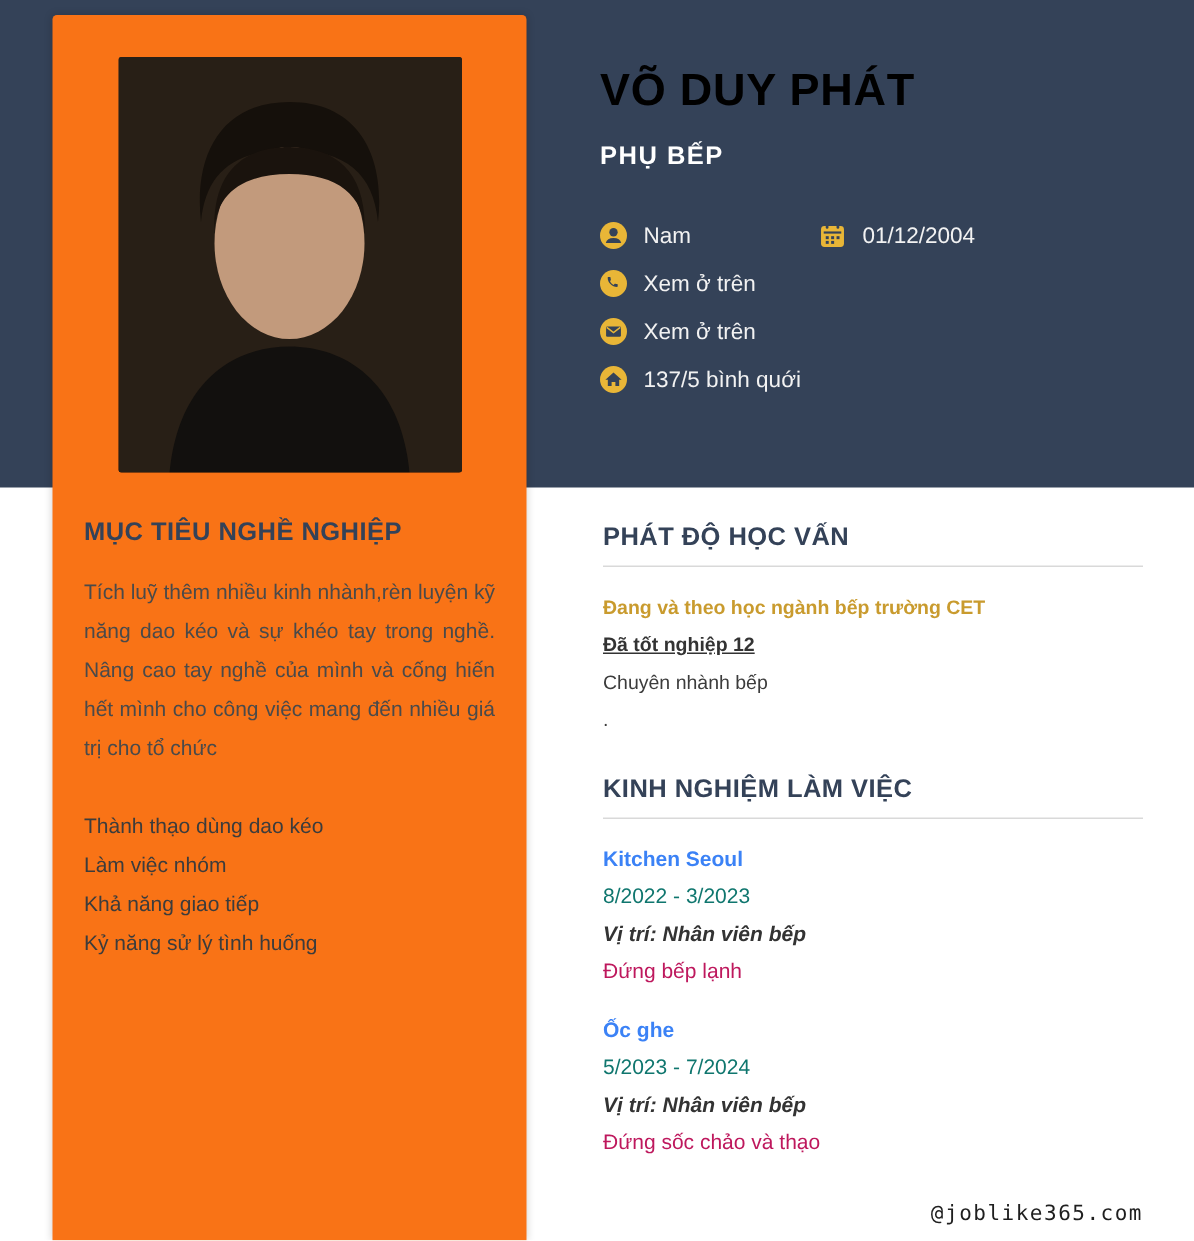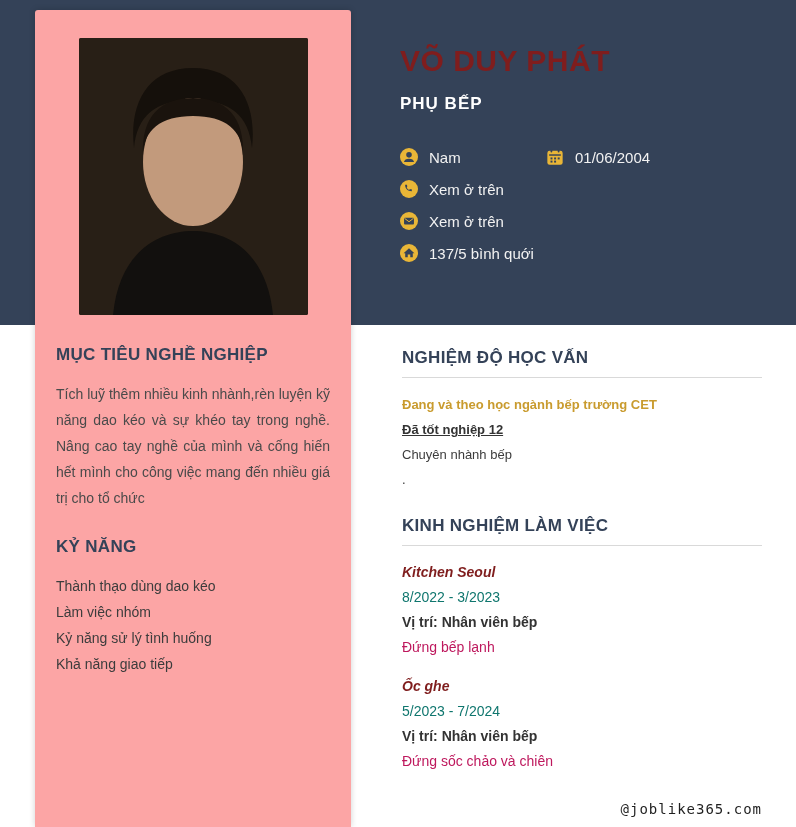--- a/index.html
+++ b/index.html
@@ -21,21 +21,21 @@
     height: 325px;
     background: #344258;
   }
 
   
   .left-card {
     position: absolute;
     top: 10px; left: 35px;
     width: 316px;
     height: 817px;
-    background: #fca5a5;
+    background: #f97316;
     border-radius: 3px 3px 0 0;
     box-shadow: 0 0 6px rgba(0,0,0,0.18);
   }
   .photo {
     margin: 28px auto 0 auto;
     width: 229px;
     height: 277px;
     background: linear-gradient(160deg, #35291e 0%, #241b13 55%, #171009 100%);
     border-radius: 2px;
     overflow: hidden;
@@ -66,21 +66,21 @@
 
   
   .header-right {
     position: absolute;
     top: 44px;
     left: 400px;
     width: 370px;
     color: #f2f2f2;
   }
   .person-name {
-    color: #7f1d1d;
+    color: #000000;
     font-size: 30px;
     font-weight: bold;
     letter-spacing: 0.5px;
   }
   .person-title {
     margin-top: 16px;
     color: #ffffff;
     font-size: 17px;
     font-weight: bold;
     letter-spacing: 1px;
@@ -109,23 +109,23 @@
     border-bottom: 1px solid #d9d9d9;
     margin-bottom: 14px;
   }
   .edu-line { font-size: 13px; line-height: 25px; color: #3c3c3c; }
   .gold-text { color: #c99b2e; font-weight: bold; }
   .bold-text { font-weight: bold; color: #333333; text-decoration: underline; }
 
   .experience-section { margin-top: 24px; }
   .job { margin-top: 2px; margin-bottom: 14px; }
   .job-line { font-size: 14px; line-height: 25px; }
-  .job .company { color: #7f1d1d; font-weight: bold; font-style: italic; }
+  .job .company { color: #3b82f6; font-weight: bold; }
   .job .period { color: #0f766e; }
-  .job .position { font-weight: bold; color: #333333; }
+  .job .position { font-weight: bold; color: #333333; font-style: italic; }
   .job .desc { color: #be185d; }
 
   .watermark {
     position: absolute;
     right: 34px;
     bottom: 10px;
     font-family: "DejaVu Sans Mono", "Liberation Mono", monospace;
     font-size: 14px;
     color: #1f1f1f;
     letter-spacing: 1px;
@@ -147,26 +147,25 @@
         <ellipse cx="114" cy="124" rx="50" ry="64" fill="#c29a7c"></ellipse>
         <path d="M64 118 c-2 -40 18 -58 50 -58 c32 0 52 18 50 58 c0 -26 -18 -40 -50 -40 c-32 0 -50 14 -50 40 z" fill="#1a130d"></path>
         <path d="M34 277 c6 -62 44 -84 80 -84 c36 0 74 22 80 84 z" fill="#12100e"></path>
       </svg>
     </div>
 
     <div class="left-body">
       <h2 class="section-heading">MỤC TIÊU NGHỀ NGHIỆP</h2>
       <p class="objective-text">Tích luỹ thêm nhiều kinh nhành,rèn luyện kỹ năng dao kéo và sự khéo tay trong nghề. Nâng cao tay nghề của mình và cống hiến hết mình cho công việc mang đến nhiều giá trị cho tổ chức</p>
 
-      <h2 class="section-heading">KỶ NĂNG</h2>
       <ul class="skills-list">
         <li>Thành thạo dùng dao kéo</li>
         <li>Làm việc nhóm</li>
+        <li>Khả năng giao tiếp</li>
         <li>Kỷ năng sử lý tình huống</li>
-        <li>Khả năng giao tiếp</li>
       </ul>
     </div>
   </div>
 
   <div class="header-right">
     <h1 class="person-name">VÕ DUY PHÁT</h1>
     <div class="person-title">PHỤ BẾP</div>
 
     <div class="contact">
 
@@ -188,21 +187,21 @@
                 <rect x="5" y="1" width="2" height="4" rx="1" fill="#344258"></rect>
                 <rect x="13" y="1" width="2" height="4" rx="1" fill="#344258"></rect>
                 <rect x="3.5" y="7" width="13" height="1.6" fill="#344258"></rect>
                 <rect x="5" y="10.5" width="2.2" height="2.2" fill="#344258"></rect>
                 <rect x="9" y="10.5" width="2.2" height="2.2" fill="#344258"></rect>
                 <rect x="13" y="10.5" width="2.2" height="2.2" fill="#344258"></rect>
                 <rect x="5" y="14" width="2.2" height="2.2" fill="#344258"></rect>
                 <rect x="9" y="14" width="2.2" height="2.2" fill="#344258"></rect>
               </svg>
           </span>
-          <span>01/06/2004</span>
+          <span>01/12/2004</span>
         </div>
       </div>
 
       <div class="contact-row">
         <div class="contact-item">
           <span class="icon">
             <svg viewBox="0 0 20 20">
                 <circle cx="10" cy="10" r="10" fill="#e9b637"></circle>
                 <path transform="translate(4.4,4.4) scale(0.47)" d="M6.54 8.79c1.2 2.37 3.1 4.27 5.47 5.47l1.83-1.83c.23-.23.56-.3.85-.2.94.31 1.95.48 3.01.48.46 0 .83.37.83.83v2.9c0 .46-.37.83-.83.83C9.4 17.27 2.73 10.6 2.73 2.5c0-.46.37-.83.83-.83h2.9c.46 0 .83.37.83.83 0 1.05.17 2.07.48 3.01.09.29.02.62-.2.85L6.54 8.79z" fill="#344258"></path>
               </svg>
@@ -235,42 +234,42 @@
           <span>137/5 bình quới</span>
         </div>
       </div>
 
     </div>
   </div>
 
   <div class="right-col">
 
     <section>
-      <h2 class="section-heading">NGHIỆM ĐỘ HỌC VẤN</h2>
+      <h2 class="section-heading">PHÁT ĐỘ HỌC VẤN</h2>
       <div class="edu-line gold-text">Đang và theo học ngành bếp trường CET</div>
       <div class="edu-line bold-text">Đã tốt nghiệp 12</div>
       <div class="edu-line">Chuyên nhành bếp</div>
       <div class="edu-line">.</div>
     </section>
 
     <section class="experience-section">
       <h2 class="section-heading">KINH NGHIỆM LÀM VIỆC</h2>
 
       <div class="job">
         <div class="job-line company">Kitchen Seoul</div>
         <div class="job-line period">8/2022 - 3/2023</div>
         <div class="job-line position">Vị trí: Nhân viên bếp</div>
         <div class="job-line desc">Đứng bếp lạnh</div>
       </div>
 
       <div class="job">
         <div class="job-line company">Ốc ghe</div>
         <div class="job-line period">5/2023 - 7/2024</div>
         <div class="job-line position">Vị trí: Nhân viên bếp</div>
-        <div class="job-line desc">Đứng sốc chảo và chiên</div>
+        <div class="job-line desc">Đứng sốc chảo và thạo</div>
       </div>
     </section>
 
   </div>
 
   <div class="watermark">@joblike365.com</div>
 
 </div>
 
 </body></html>

